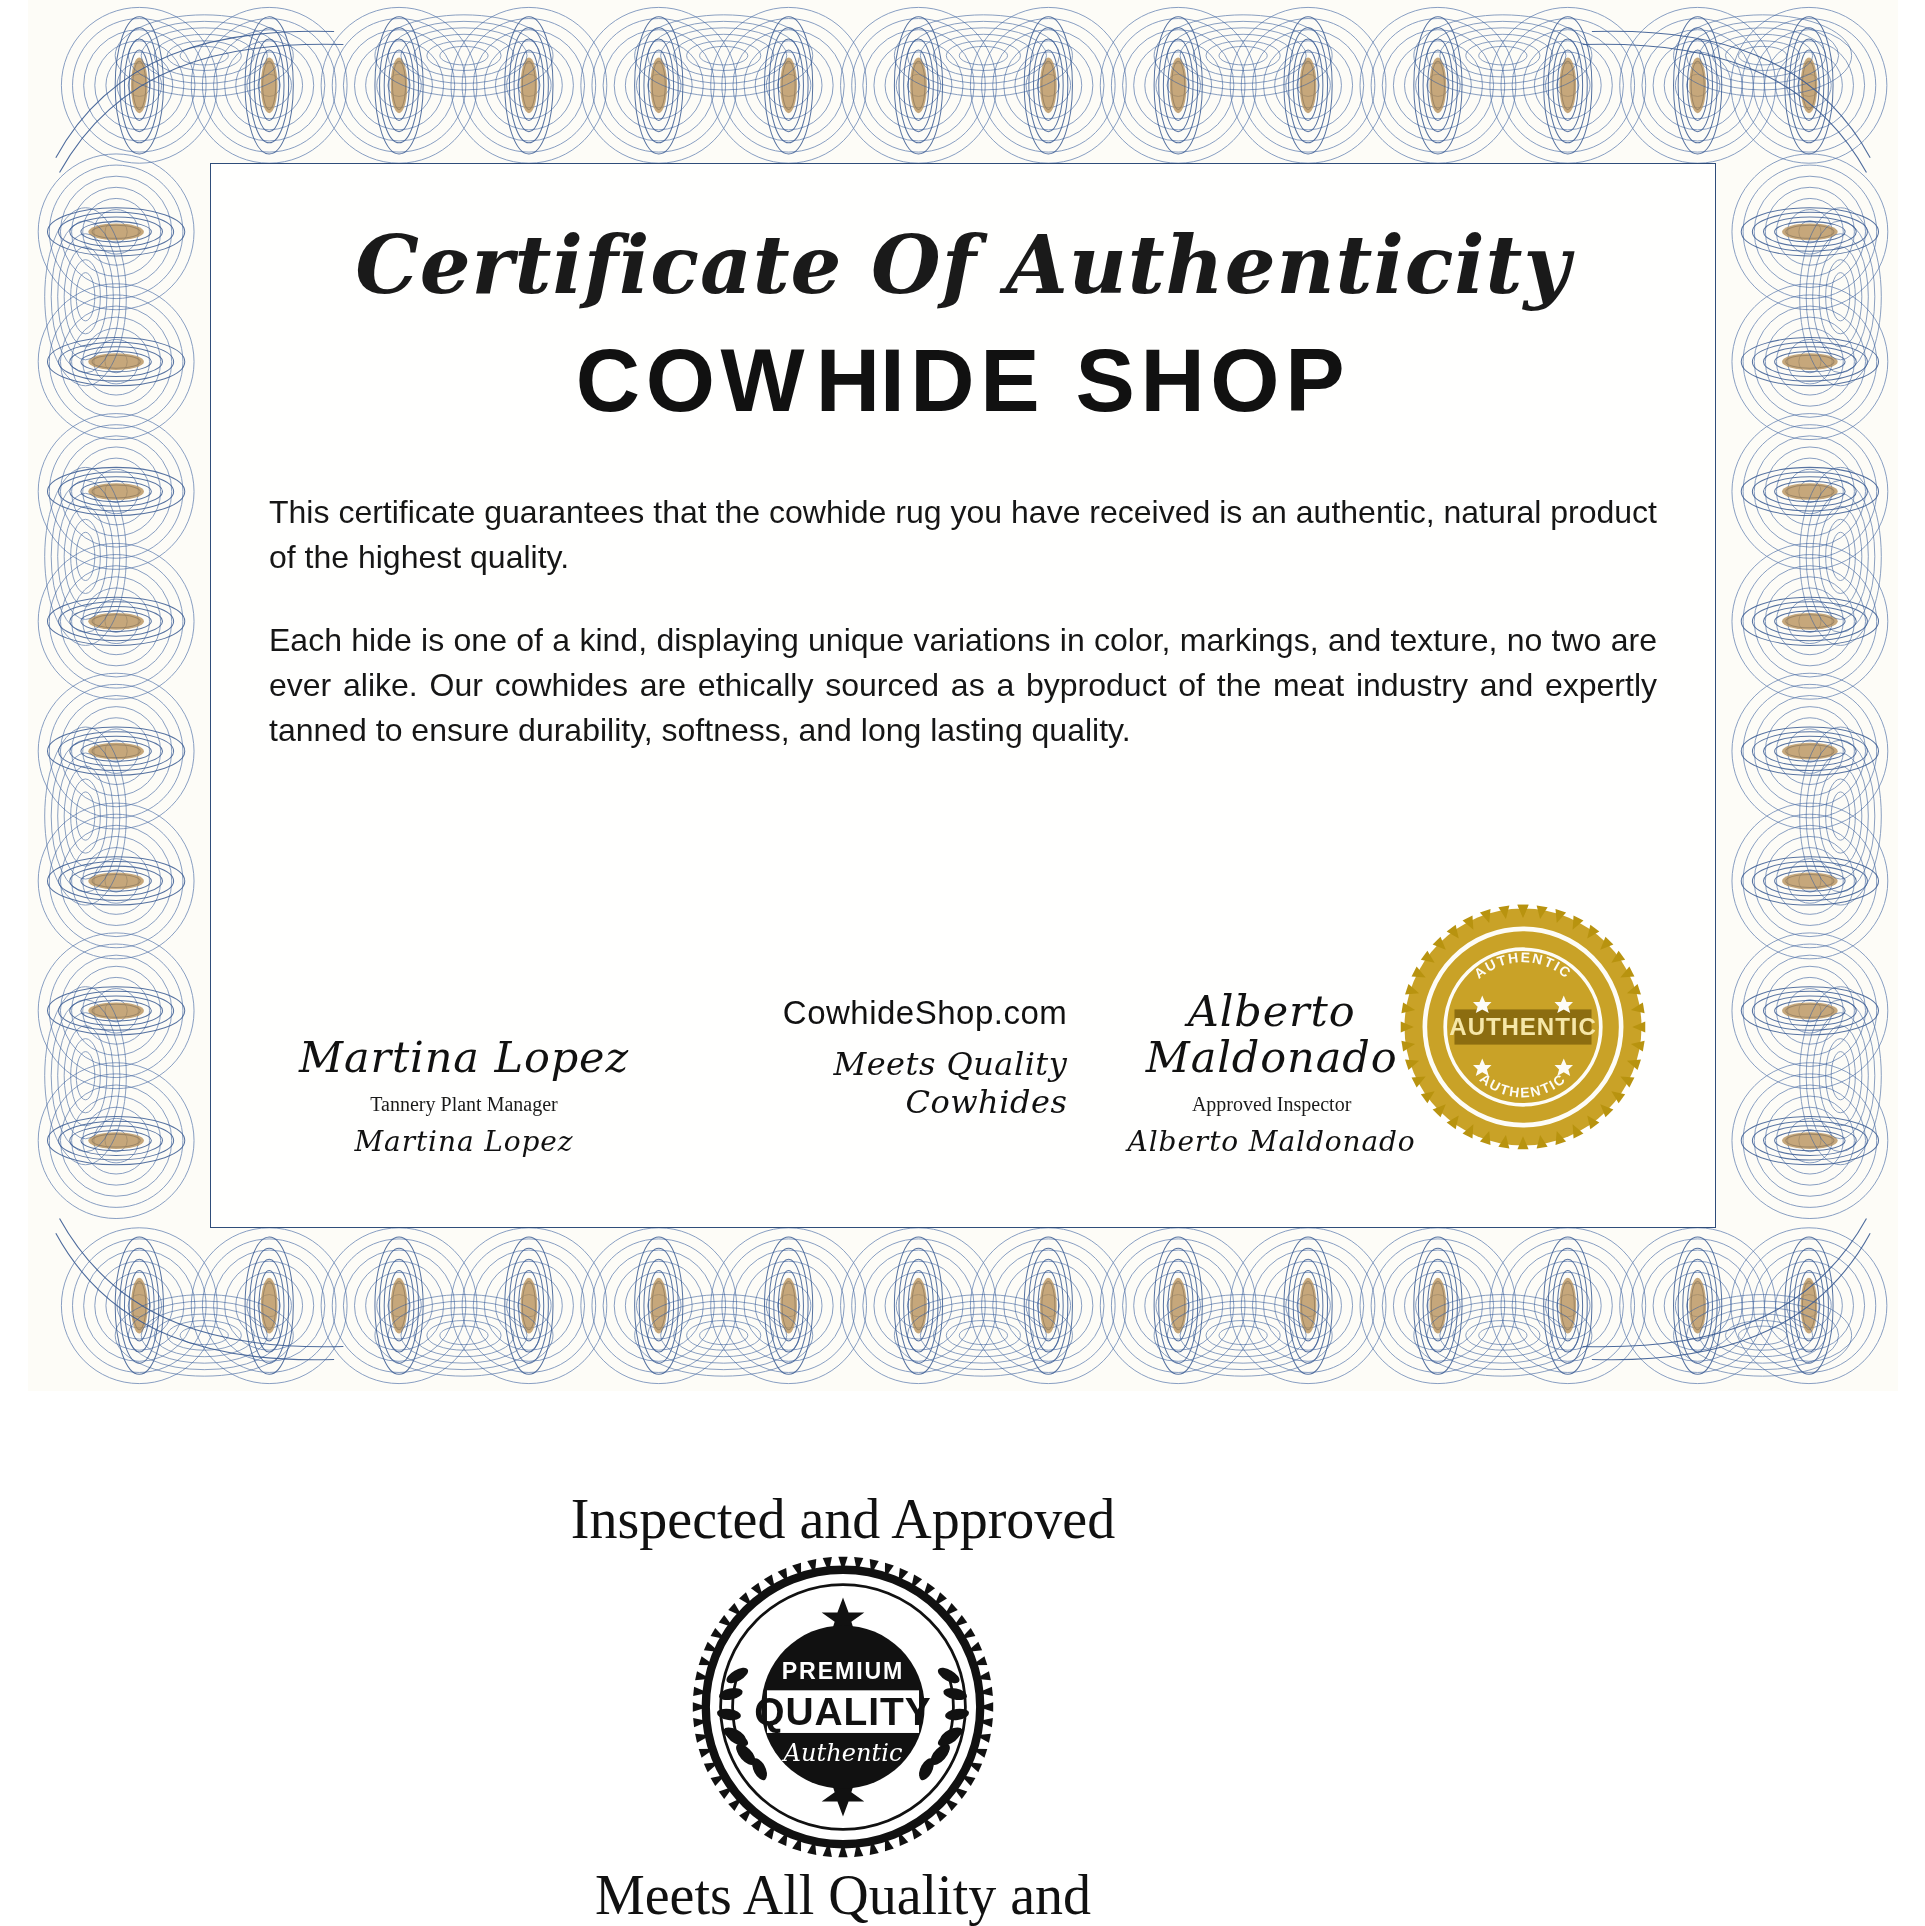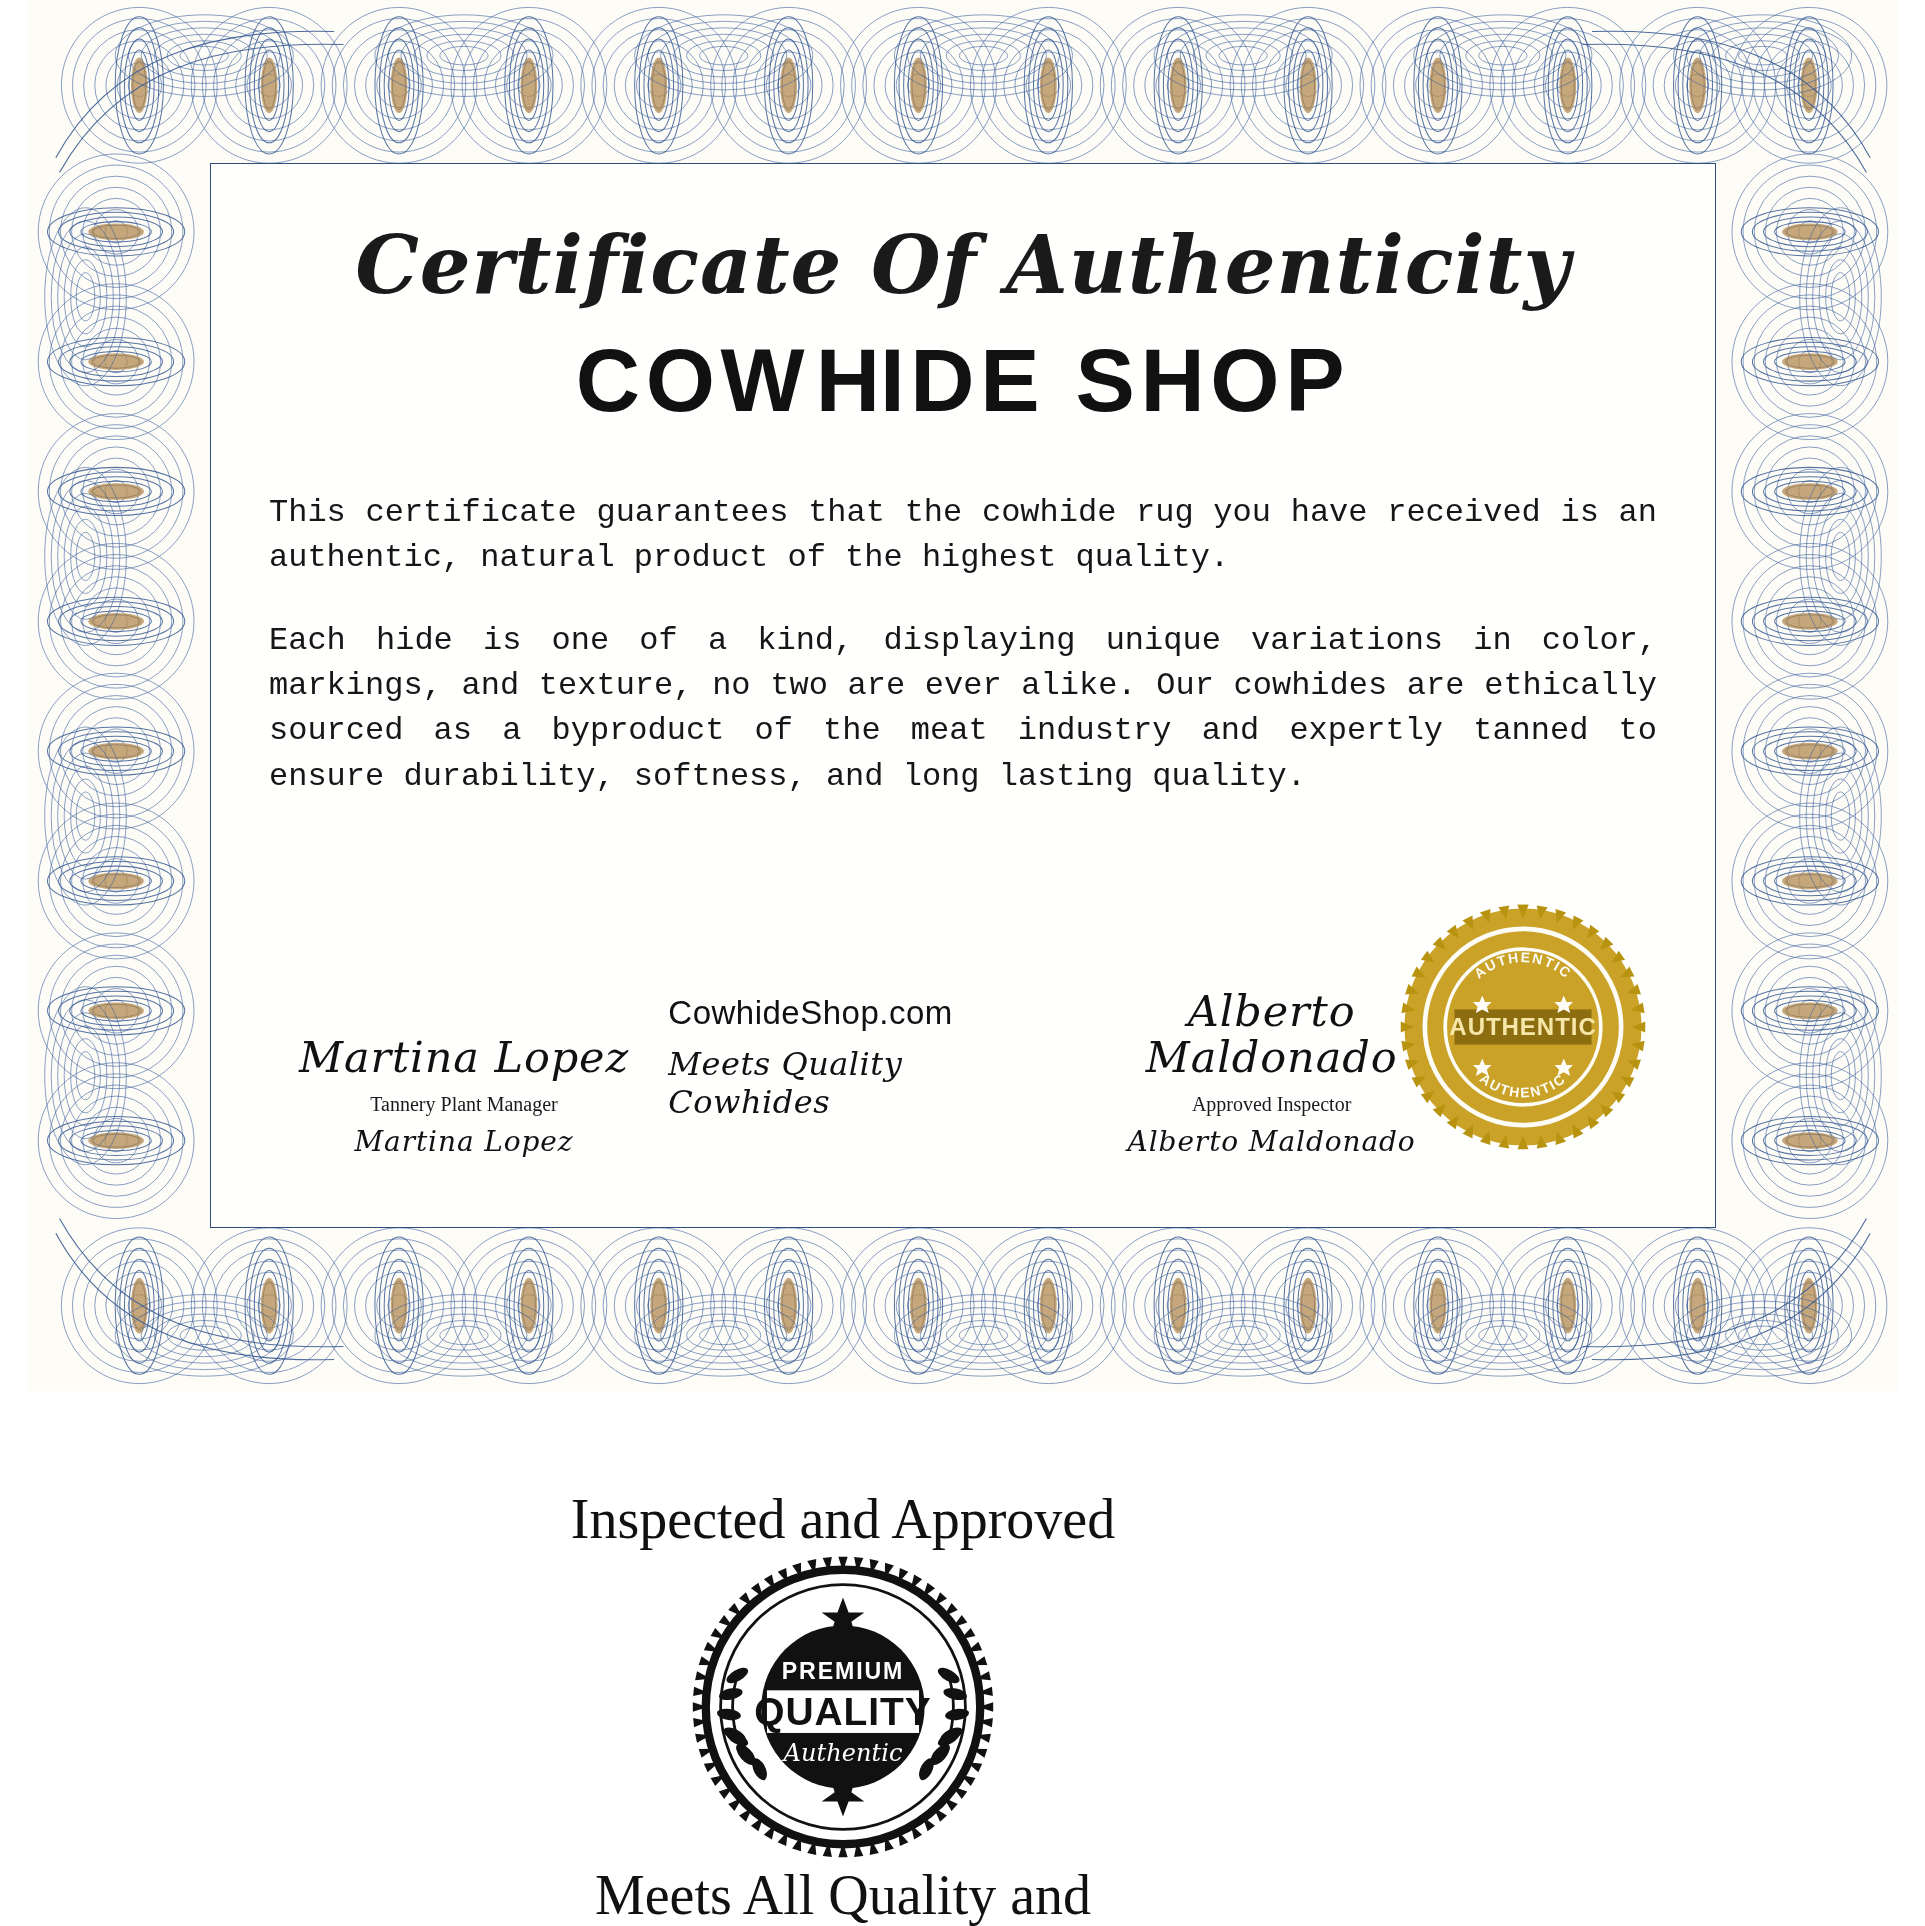--- a/index.html
+++ b/index.html
@@ -67,21 +67,21 @@
     position: relative;
   }
   .brand .mark {
     display: inline-block;
     transform: scaleX(-1);
   }
 
   
   .body-copy {
     margin: 58px 58px 0 58px;
-    font-family: Liberation Mono, monospace;
+    font-family: Liberation Sans, sans-serif;
     font-size: 32px;
     line-height: 1.42;
     color: #161616;
     text-align: justify;
   }
   .body-copy p { margin: 0 0 37px 0; }
   .body-copy p:last-child { margin-bottom: 0; }
 
   
   .sig-row {
@@ -115,21 +115,21 @@
     font-family: "DejaVu Serif", serif;
     font-style: italic;
     font-size: 28px;
     color: #111;
     margin-top: 9.3px;
     letter-spacing: 0.9px;
   }
 
   .site-block {
     width: 399px;
-    text-align: left;
+    text-align: right;
     margin: 0 9.3px 37px 9.3px;
   }
   .site-url {
     font-family: "Liberation Sans", sans-serif;
     font-size: 33px;
     font-weight: 400;
     color: #111;
     letter-spacing: 0.5px;
   }
   .site-tag {

